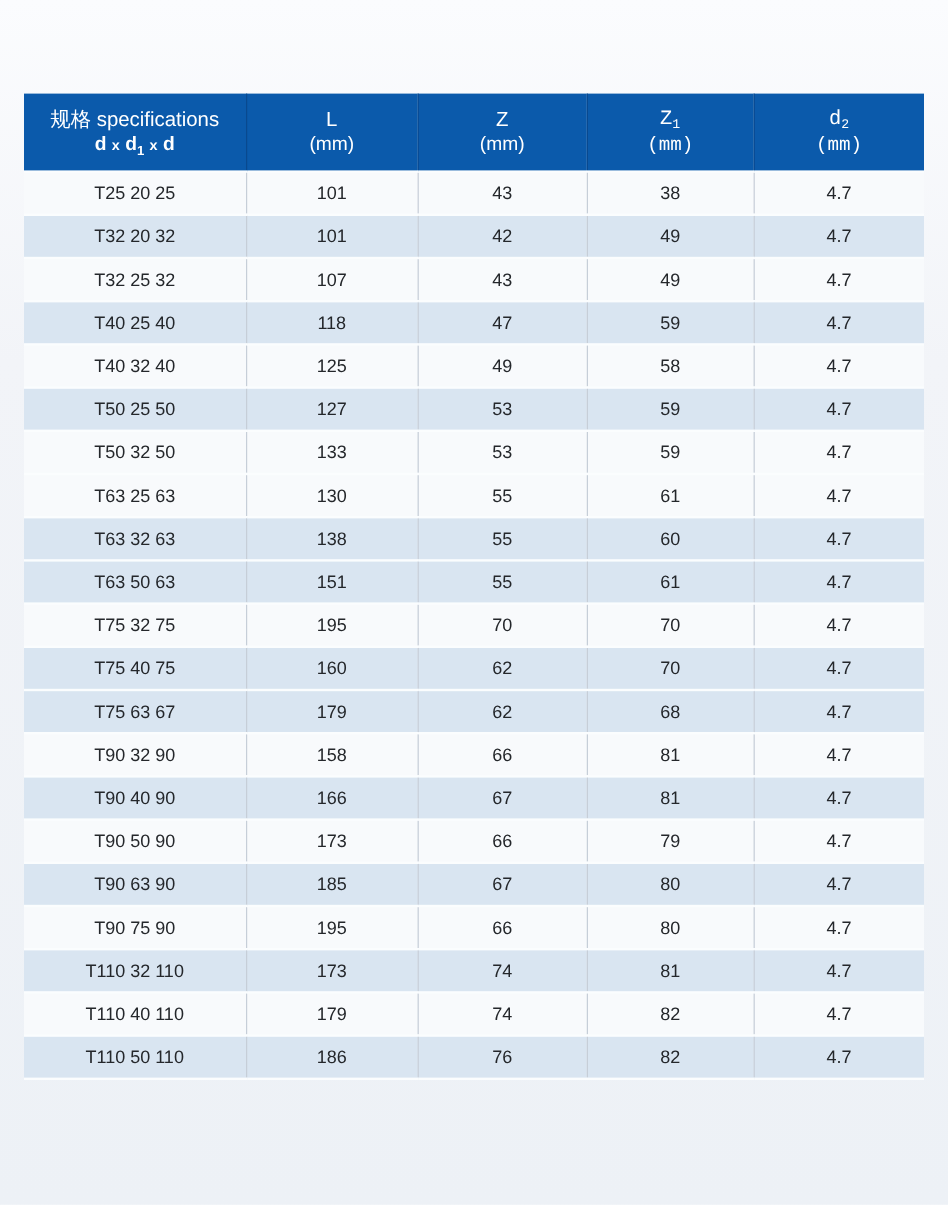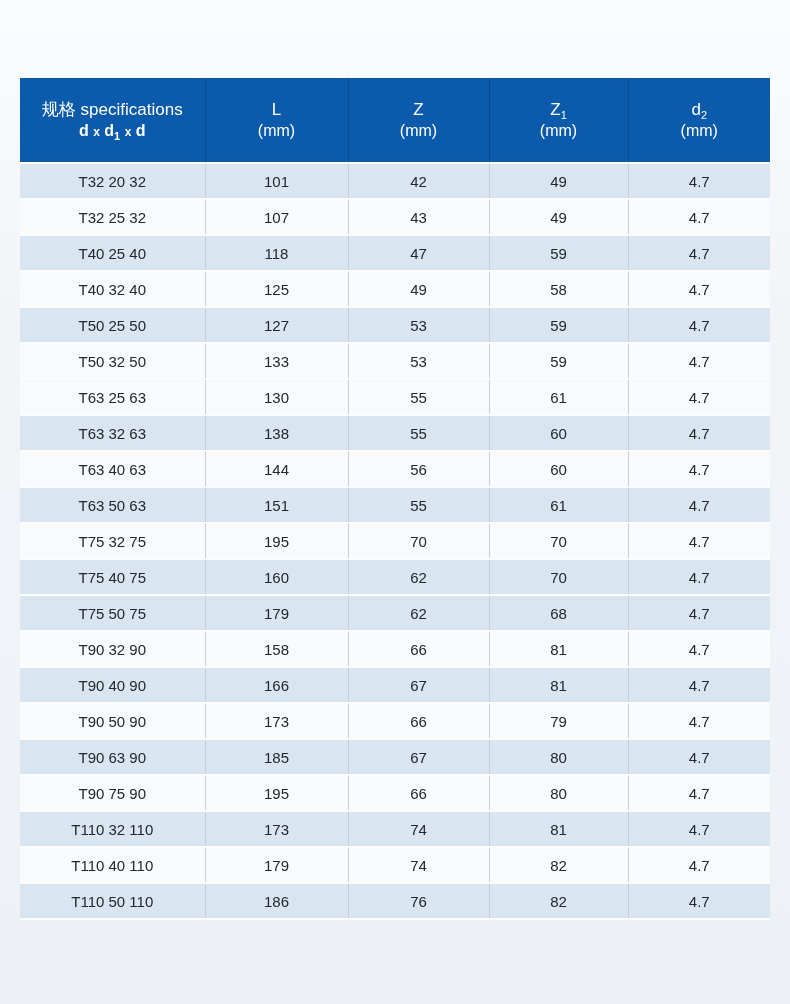--- a/index.html
+++ b/index.html
@@ -22,30 +22,30 @@
   }
   table {
     width: 100%;
     border-collapse: collapse;
     table-layout: fixed;
   }
   thead th {
     background: #0b5aab;
     color: #ffffff;
     height: 60px;
-    padding: 12px;
+    padding: 2px;
     font-weight: 400;
     vertical-align: middle;
     text-align: center;
     border-right: 1px solid #09498f;
     border-bottom: 2px solid #fbfdfe;
   }
   thead th:last-child { border-right: none; }
   th.serif {
-    font-family: Liberation Sans, sans-serif;
+    font-family: Liberation Mono, monospace;
     text-align: center;
   }
   .h-line1 { font-size: 17px; line-height: 22px; }
   .h-line2 { font-size: 16px; line-height: 20px; }
   th.spec-col .h-line2 { font-weight: 700; }
   .seg-small { font-size: 12px; }
   .seg-sub {
     font-size: 11px;
     vertical-align: -4px;
     line-height: 0;
@@ -94,20 +94,27 @@
             <div class="h-line1"><span>Z</span><sub class="seg-sub">1</sub></div>
             <div class="h-line2"><span>(mm)</span></div>
           </th>
           <th class="serif">
             <div class="h-line1"><span>d</span><sub class="seg-sub">2</sub></div>
             <div class="h-line2"><span>(mm)</span></div>
           </th>
         </tr>
     </thead>
     <tbody id="table-body">
+        <tr class="row-light">
+          <td>T25 20 25</td>
+          <td>101</td>
+          <td>43</td>
+          <td>38</td>
+          <td>4.7</td>
+        </tr>
         <tr class="row-dark">
           <td>T32 20 32</td>
           <td>101</td>
           <td>42</td>
           <td>49</td>
           <td>4.7</td>
         </tr>
         <tr class="row-light">
           <td>T32 25 32</td>
           <td>107</td>
@@ -150,27 +157,20 @@
           <td>61</td>
           <td>4.7</td>
         </tr>
         <tr class="row-dark">
           <td>T63 32 63</td>
           <td>138</td>
           <td>55</td>
           <td>60</td>
           <td>4.7</td>
         </tr>
-        <tr class="row-light">
-          <td>T63 40 63</td>
-          <td>144</td>
-          <td>56</td>
-          <td>60</td>
-          <td>4.7</td>
-        </tr>
         <tr class="row-dark">
           <td>T63 50 63</td>
           <td>151</td>
           <td>55</td>
           <td>61</td>
           <td>4.7</td>
         </tr>
         <tr class="row-light">
           <td>T75 32 75</td>
           <td>195</td>
@@ -179,21 +179,21 @@
           <td>4.7</td>
         </tr>
         <tr class="row-dark">
           <td>T75 40 75</td>
           <td>160</td>
           <td>62</td>
           <td>70</td>
           <td>4.7</td>
         </tr>
         <tr class="row-dark">
-          <td>T75 50 75</td>
+          <td>T75 63 67</td>
           <td>179</td>
           <td>62</td>
           <td>68</td>
           <td>4.7</td>
         </tr>
         <tr class="row-light">
           <td>T90 32 90</td>
           <td>158</td>
           <td>66</td>
           <td>81</td>

